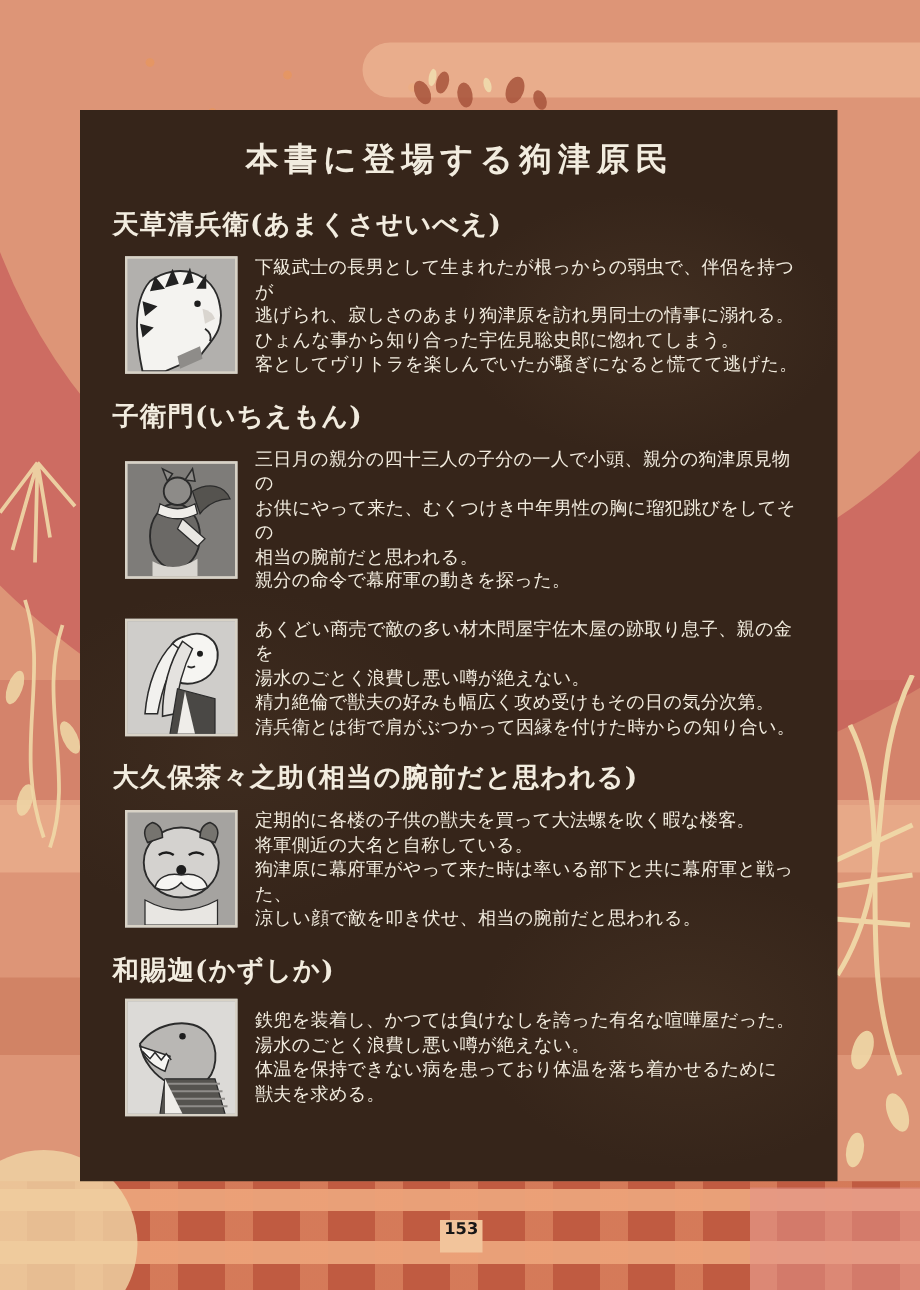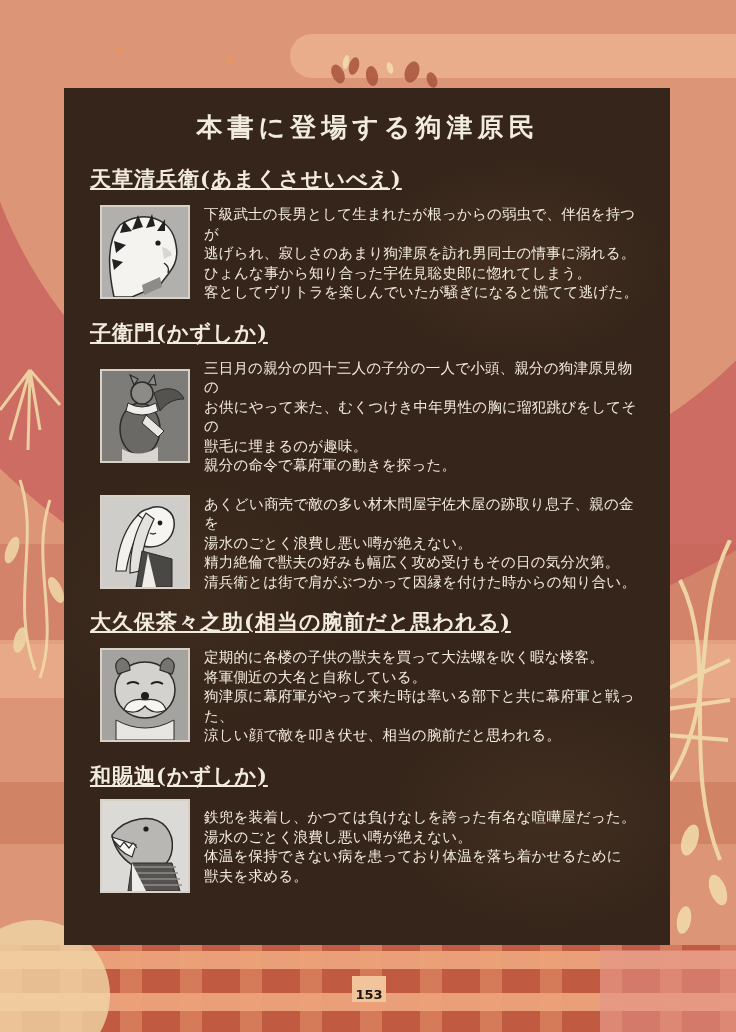--- a/index.html
+++ b/index.html
@@ -31,36 +31,36 @@
       repeating-linear-gradient(90deg, rgba(238,160,118,0.45) 0 22px, transparent 22px 60px),
       repeating-linear-gradient(180deg, transparent 0 6px, #e9a078 6px 24px, transparent 24px 42px),
       #c05b41;}
   .corner-bl{position:absolute;left:-40px;top:920px;width:150px;height:150px;border-radius:50%;
     background:rgba(240,214,166,0.8);}
   .corner-br{position:absolute;left:600px;top:950px;width:136px;height:82px;
     background:rgba(226,148,140,0.55);}
   .deco-svg{position:absolute;}
   
   .pagenum-chip{position:absolute;left:352px;top:976px;width:34px;height:26px;
-    background:#f2c49b;display:flex;align-items:flex-end;justify-content:center;}
+    background:#f2c49b;display:flex;align-items:flex-start;justify-content:center;}
   .pagenum{font-family:"DejaVu Sans", sans-serif;font-weight:bold;font-size:13px;color:#171717;}
   
   .panel{position:absolute;left:64px;top:88px;width:606px;height:857px;
     background:
       radial-gradient(ellipse 220px 150px at 75% 20%, rgba(122,94,66,0.18), transparent 70%),
       radial-gradient(ellipse 260px 190px at 20% 60%, rgba(110,84,60,0.14), transparent 70%),
       radial-gradient(ellipse 240px 170px at 80% 85%, rgba(122,94,66,0.16), transparent 70%),
       #36251a;
     box-sizing:border-box;
     padding:14px 24px 20px 26px;
     color:#f2ecdf;}
   .title{text-align:center;font-size:26px;font-weight:bold;letter-spacing:5px;
     margin:8px 0 20px 0;}
   .section{margin-bottom:16px;}
-  .char-name{font-size:21px;font-weight:bold;letter-spacing:1px;margin:0 0 9px 0;text-decoration:underline;}
+  .char-name{font-size:21px;font-weight:bold;letter-spacing:1px;margin:0 0 9px 0;}
   .row{display:flex;align-items:center;margin-left:10px;}
   .portrait{flex:none;width:86px;height:90px;border:2px solid #d8d2c6;background:#b4b2af;}
   .portrait svg{display:block;}
   .desc{margin-left:14px;padding-top:3px;font-size:14.5px;line-height:19.5px;
     white-space:pre-line;letter-spacing:0.2px;}
 </style>
 </head>
 <body>
 
 <div class="page">
@@ -139,37 +139,37 @@
           </svg>
         </div>
         <div class="desc">下級武士の長男として生まれたが根っからの弱虫で、伴侶を持つが
 逃げられ、寂しさのあまり狗津原を訪れ男同士の情事に溺れる。
 ひょんな事から知り合った宇佐見聡史郎に惚れてしまう。
 客としてヴリトラを楽しんでいたが騒ぎになると慌てて逃げた。</div>
       </div>
     </div>
 
     <div class="section">
-      <div class="char-name">子衛門(かずしか)</div>
+      <div class="char-name">子衛門(いちえもん)</div>
       <div class="row">
         <div class="portrait">
           <svg width="86" height="90" viewBox="0 0 86 90">
             <rect width="86" height="90" fill="#7e7c79"></rect>
             <path d="M52 22 C 66 14, 78 18, 82 28 C 72 28, 64 32, 58 40 Z" fill="#55534f" stroke="#2b2b2b" stroke-width="1"></path>
             <ellipse cx="38" cy="58" rx="20" ry="26" fill="#6b6966" stroke="#2b2b2b" stroke-width="1.5"></ellipse>
             <circle cx="40" cy="22" r="11" fill="#8d8b88" stroke="#2b2b2b" stroke-width="1.5"></circle>
             <path d="M32 14 l-4 -10 8 4 Z M46 13 l6 -9 2 10 Z" fill="#8d8b88" stroke="#2b2b2b" stroke-width="1.2"></path>
             <path d="M26 32 q14 8 28 0 l2 8 q-16 8 -32 0 Z" fill="#efede9" stroke="#2b2b2b" stroke-width="1"></path>
             <path d="M44 44 L62 60 L56 66 L40 52 Z" fill="#e8e6e2" stroke="#2b2b2b" stroke-width="1"></path>
             <path d="M20 78 q18 10 36 -2 l0 14 -36 0 Z" fill="#d9d6d1"></path>
           </svg>
         </div>
         <div class="desc">三日月の親分の四十三人の子分の一人で小頭、親分の狗津原見物の
 お供にやって来た、むくつけき中年男性の胸に瑠犯跳びをしてその
-獣毛に埋まるのが趣味。
+相当の腕前だと思われる。
 親分の命令で幕府軍の動きを探った。</div>
       </div>
     </div>
 
     <div class="section">
       <div class="row">
         <div class="portrait">
           <svg width="86" height="90" viewBox="0 0 86 90">
             <rect width="86" height="90" fill="#cfcdca"></rect>
             <path d="M46 12 C 60 6, 74 14, 72 30 C 70 44, 58 50, 48 50 C 36 50, 30 40, 32 28 C 34 18, 38 14, 46 12 Z" fill="#f6f5f2" stroke="#2b2b2b" stroke-width="1.5"></path>

